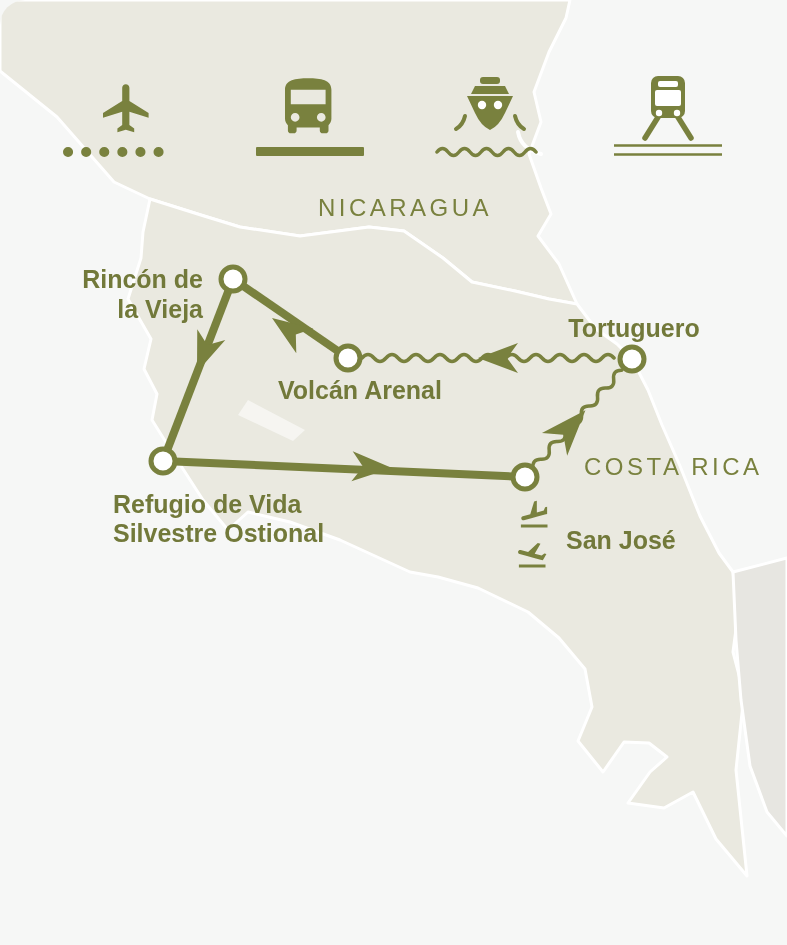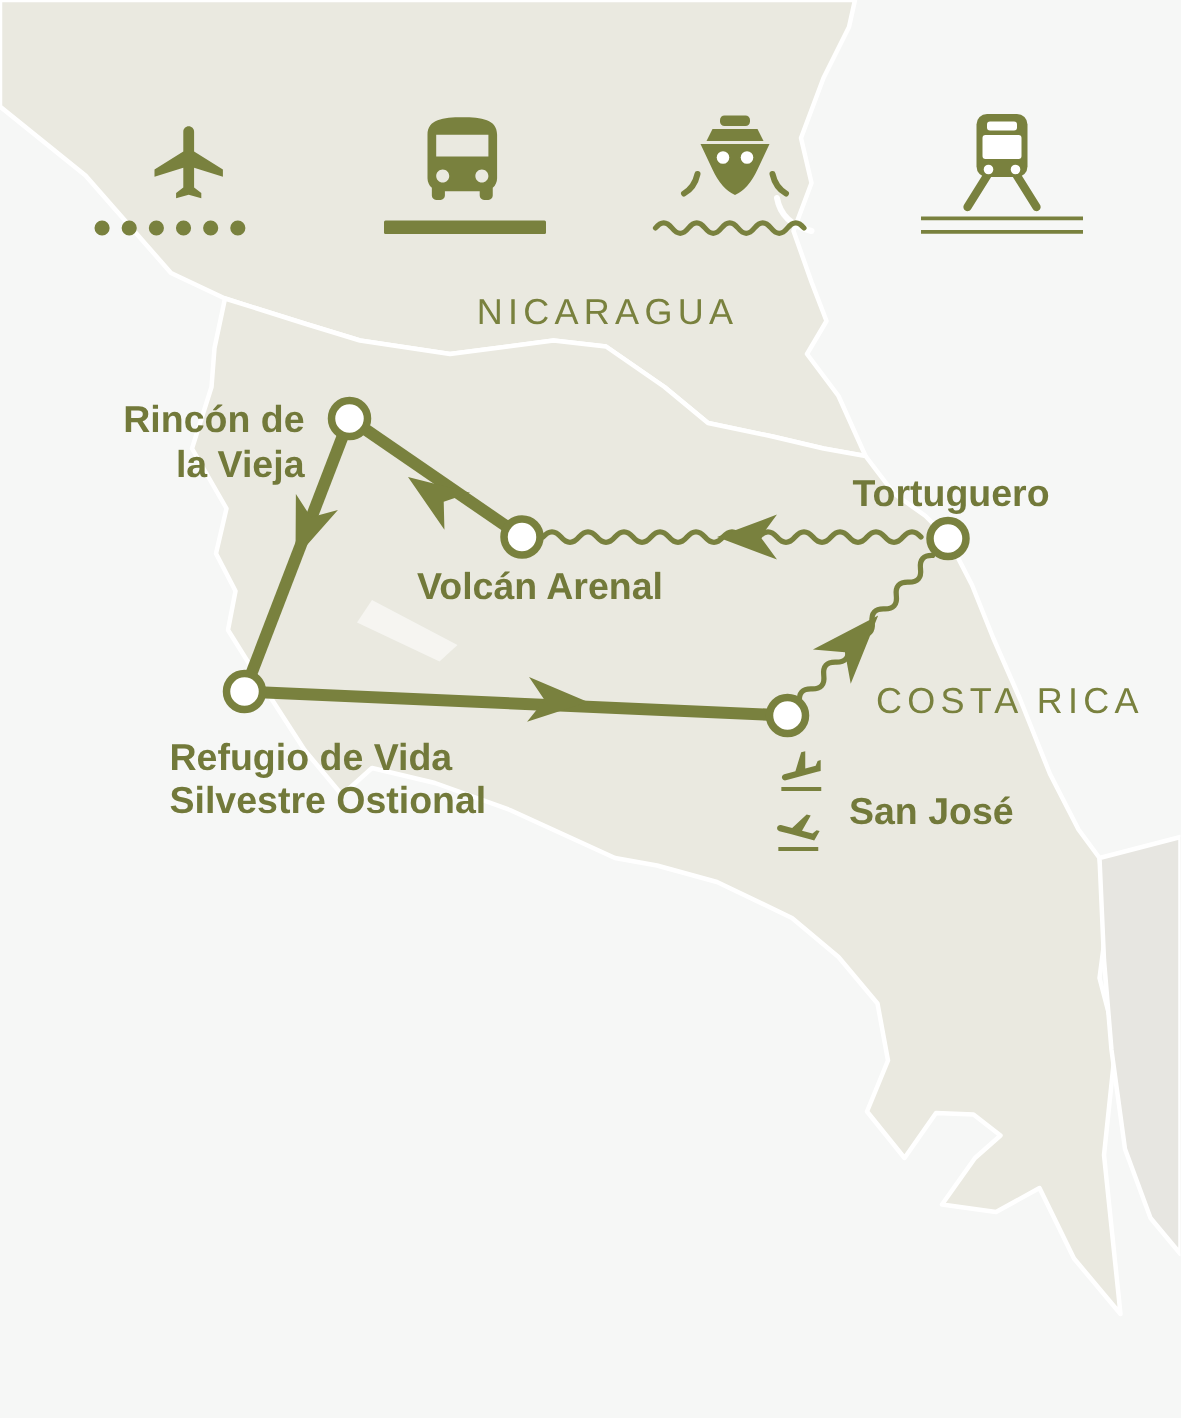--- a/index.html
+++ b/index.html
@@ -1,16 +1,16 @@
 <!DOCTYPE html>
 <html><head>
 <meta charset="utf-8">
 <style>
   html,body{margin:0;padding:0;background:#f6f7f6;}
-  .stage{position:relative;width:787px;height:945px;overflow:hidden;font-family:"Liberation Sans",sans-serif;}
+  .stage{position:relative;width:787px;height:945px;overflow:hidden;font-family:"Liberation Sans",sans-serif;border-radius:25px;}
   svg{display:block;}
   .ocean{fill:#f6f7f6;}
   .land{fill:#eae9e0;stroke:#ffffff;stroke-width:3;stroke-linejoin:round;}
   .land-alt{fill:#e7e6e1;stroke:#ffffff;stroke-width:3;stroke-linejoin:round;}
   .river{fill:none;stroke:#ffffff;stroke-width:4;stroke-linecap:round;}
   .streak{fill:#ffffff;opacity:.55;}
   .icon{fill:#79813e;}
   .icon-hole{fill:#ffffff;}
   .leg-dotted{stroke:#79813e;stroke-width:10;stroke-linecap:round;stroke-dasharray:0.1 18;fill:none;}
   .leg-solid{fill:#79813e;}

